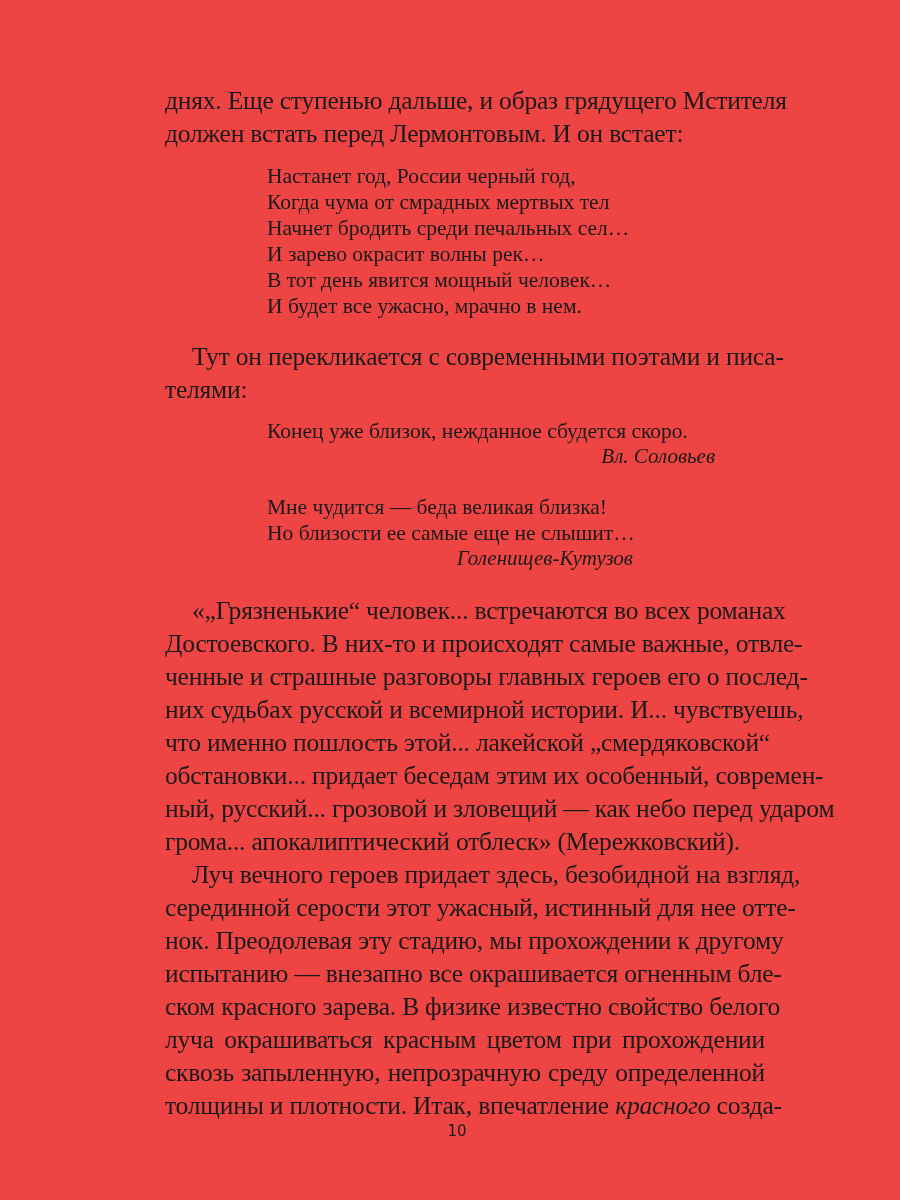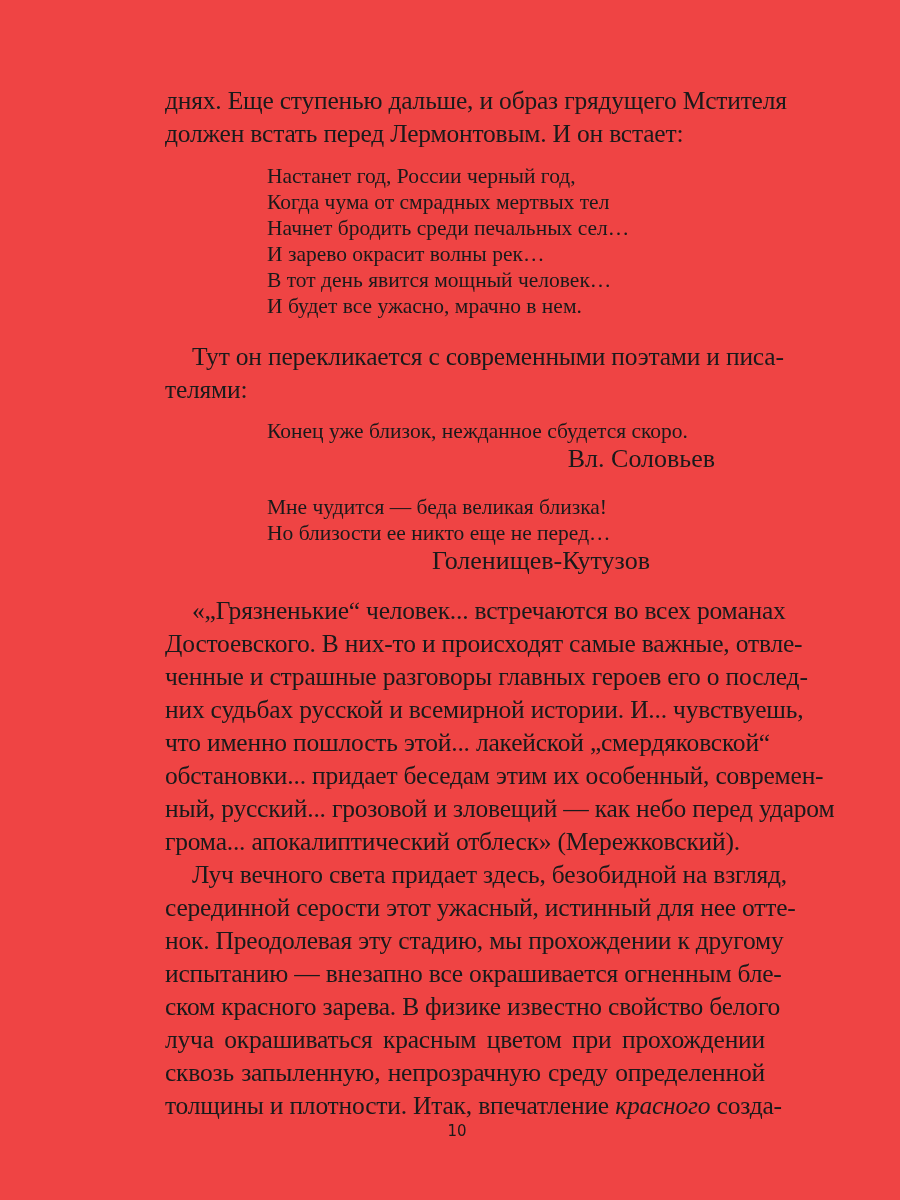--- a/index.html
+++ b/index.html
@@ -11,21 +11,21 @@
   }
   .text {
     position: absolute; left: 165px; width: 600px;
     font-size: 25.5px; line-height: 33px; text-align: justify;
     letter-spacing: -0.2px;
   }
   .line { display: block; text-align: justify; text-align-last: justify; white-space: nowrap; }
   .line.last { text-align-last: left; }
   .verse { position: absolute; left: 267px; font-size: 21.5px; line-height: 26px; }
   .verse div { white-space: nowrap; }
-  .attrib { position: absolute; font-size: 26px; white-space: nowrap; }
+  .attrib { position: absolute; font-style: italic; font-size: 21px; white-space: nowrap; }
   .pagenum {
     position: absolute; top: 1122px; left: 7px; width: 900px; text-align: center;
     font-family: "DejaVu Sans", sans-serif; font-size: 15px;
   }
   em { font-style: italic; font-family: Liberation Serif, serif; }
 </style>
 </head>
 <body>
 
 <div class="page">
@@ -49,37 +49,37 @@
     <span class="line last">телями:</span>
   </div>
 
   <div class="verse" style="top:418px;text-align:center;">
     <div>Конец уже близок, нежданное сбудется скоро.</div>
   </div>
   <div class="attrib" style="top:444px; right:185px;">Вл. Соловьев</div>
 
   <div class="verse" style="top:494px;">
     <div>Мне чудится — беда великая близка!</div>
-    <div>Но близости ее никто еще не перед…</div>
+    <div>Но близости ее самые еще не слышит…</div>
   </div>
-  <div class="attrib" style="top:546px; right:250px;">Голенищев-Кутузов</div>
+  <div class="attrib" style="top:546px; right:267px;">Голенищев-Кутузов</div>
 
   <div class="text" style="top:594px;">
     <span class="line" style="padding-left:27px;box-sizing:border-box;">«„Грязненькие“ человек... встречаются во всех романах</span>
     <span class="line">Достоевского. В них-то и происходят самые важные, отвле-</span>
     <span class="line">ченные и страшные разговоры главных героев его о послед-</span>
     <span class="line">них судьбах русской и всемирной истории. И... чувствуешь,</span>
     <span class="line">что именно пошлость этой... лакейской „смердяковской“</span>
     <span class="line">обстановки... придает беседам этим их особенный, современ-</span>
     <span class="line">ный, русский... грозовой и зловещий — как небо перед ударом</span>
     <span class="line last">грома... апокалиптический отблеск» (Мережковский).</span>
   </div>
 
   <div class="text" style="top:858px;">
-    <span class="line" style="padding-left:27px;box-sizing:border-box;">Луч вечного света придает здесь, безобидной на взгляд,</span>
+    <span class="line" style="padding-left:27px;box-sizing:border-box;">Луч вечного героев придает здесь, безобидной на взгляд,</span>
     <span class="line">серединной серости этот ужасный, истинный для нее отте-</span>
     <span class="line">нок. Преодолевая эту стадию, мы прохождении к другому</span>
     <span class="line">испытанию — внезапно все окрашивается огненным бле-</span>
     <span class="line">ском красного зарева. В физике известно свойство белого</span>
     <span class="line">луча окрашиваться красным цветом при прохождении</span>
     <span class="line">сквозь запыленную, непрозрачную среду определенной</span>
     <span class="line"><span>толщины и плотности. Итак, впечатление </span><em>красного</em><span> созда-</span></span>
   </div>
 
   <div class="pagenum">10</div>

